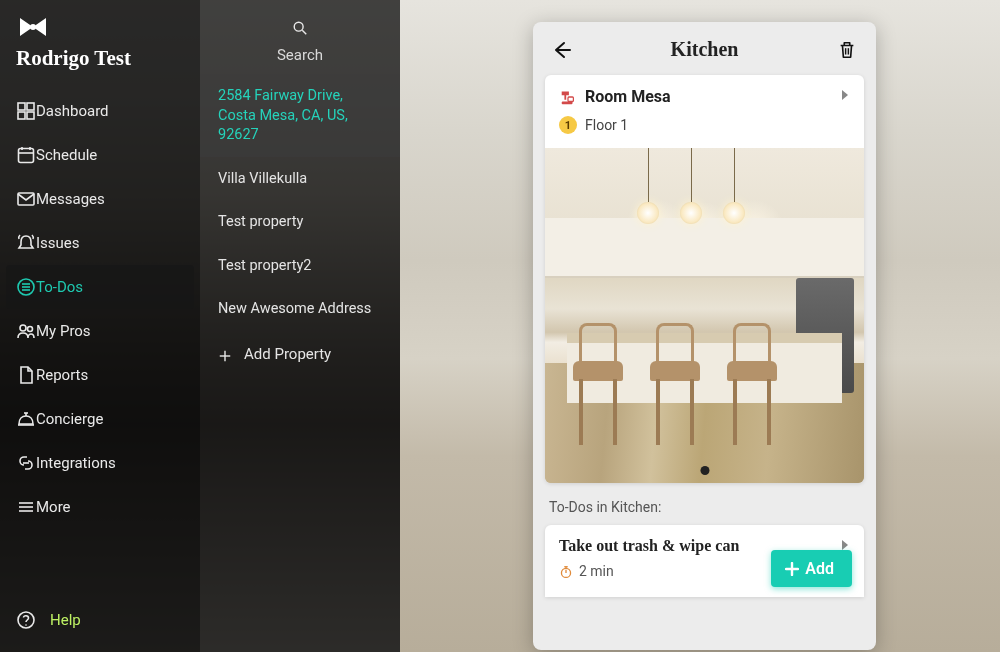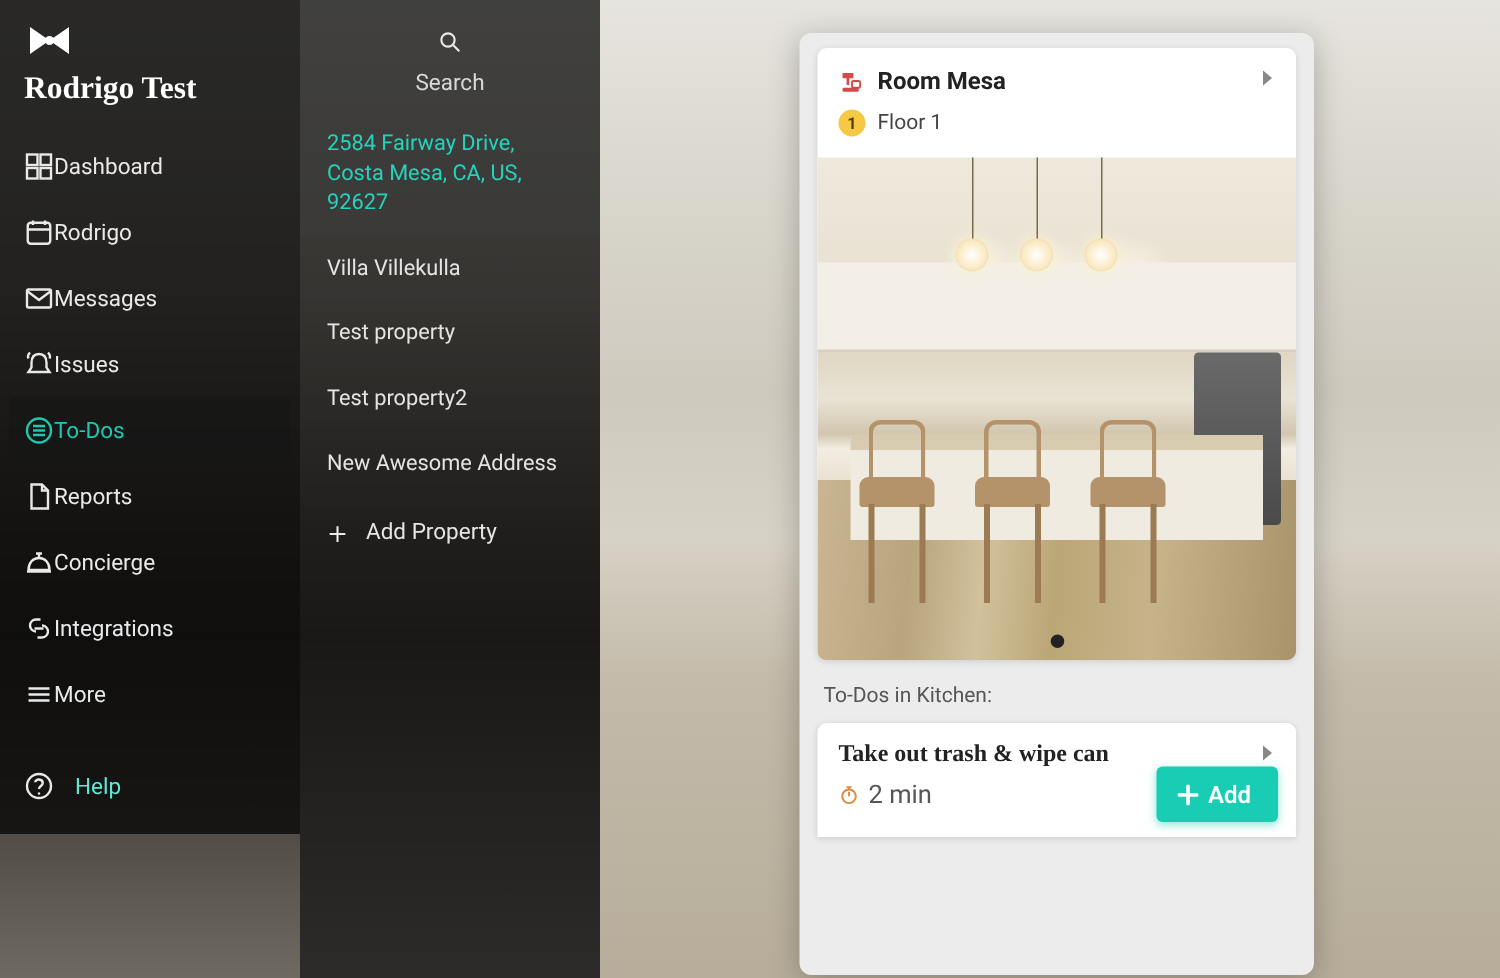--- a/index.html
+++ b/index.html
@@ -36,21 +36,21 @@
     background:#efe9dc; border-top: 4px solid #dcd4c1;
   }
   .bg .lamp {
     position:absolute; top:-10px; right:110px; width:70px; height:50px;
     background: #aba398; border-radius: 0 0 50% 50%;
     box-shadow: 0 5px 10px rgba(0,0,0,.2);
   }
 
   
   .sidebar {
-    position: absolute; left:0; top:0; width:200px; height:556px;
+    position: absolute; left:0; top:0; width:200px; height:652px;
     background: rgba(10,10,10,0.82);
     color:#fff;
     padding-top: 8px;
   }
   .logo {
     width: 34px; height: 26px; margin: 6px 0 4px 16px;
   }
   .brand {
     font-family: Georgia, "Times New Roman", serif;
     font-weight: 700; font-size: 21px;
@@ -68,21 +68,21 @@
   .nav-item.active {
     color:#1ec9b0;
     background: rgba(22,22,22,0.72);
     border-radius: 4px;
     margin: 0 6px;
     padding-left:10px;
   }
   .help-row {
     position:absolute; bottom:10px; left:0; right:0;
     display:flex; align-items:center; gap:14px;
-    padding: 12px 16px; font-size:15px; color:#5eead4; cursor:pointer;
+    padding: 12px 16px; font-size:15px; color:#bef264; cursor:pointer;
   }
 
   
   .panel2 {
     position:absolute; left:200px; top:0; width:200px; height:652px;
     background: rgba(20,20,20,0.72);
     color:#e9e9e9;
   }
   .search-row {
     display:flex; align-items:center; gap:10px;
@@ -205,22 +205,22 @@
     box-shadow: 0 1px 4px rgba(0,0,0,.12);
     padding: 12px 14px 18px 14px;
     position:relative;
   }
   .todo-title {
     font-family: Georgia, "Times New Roman", serif;
     font-weight:700; font-size:16px; color:#222;
   }
   .todo-card .caret{ position:absolute; right:14px; top:14px; color:#888;}
   .time-row{
-    display:flex; align-items:center; gap:6px; margin-top:8px;
-    font-size:17px; color:#555;
+    display:flex; align-items:flex-end; gap:6px; margin-top:8px;
+    font-size:14px; color:#555;
   }
   .add-btn{
     position:absolute; right:12px; bottom:10px;
     background:#18cdb3; color:#fff; border:none;
     border-radius:4px; padding: 9px 18px 9px 14px;
     font-size:16px; font-weight:600;
     display:flex; align-items:center; gap:6px; cursor:pointer;
     box-shadow: 0 2px 6px rgba(24,205,179,.5);
   }
 
@@ -259,21 +259,21 @@
     </div>
     <div class="nav-item">
       <span class="icon">
           <svg viewBox="0 0 20 20" width="20" height="20">
             <rect x="2.5" y="3.5" width="15" height="14" rx="2" class="stroke-w"></rect>
             <line x1="2.5" y1="8" x2="17.5" y2="8" class="stroke-w"></line>
             <line x1="6" y1="2" x2="6" y2="5" class="stroke-w"></line>
             <line x1="14" y1="2" x2="14" y2="5" class="stroke-w"></line>
           </svg>
         </span>
-      <span>Rodrigo</span>
+      <span>Schedule</span>
     </div>
     <div class="nav-item">
       <span class="icon">
           <svg viewBox="0 0 20 20" width="20" height="20">
             <rect x="2" y="4" width="16" height="12" rx="1" class="stroke-w"></rect>
             <path d="M2 5 L10 11 L18 5" class="stroke-w"></path>
           </svg>
         </span>
       <span>Messages</span>
     </div>
@@ -289,20 +289,30 @@
     <div class="nav-item active">
       <span class="icon">
           <svg viewBox="0 0 20 20" width="20" height="20">
             <circle cx="10" cy="10" r="8" fill="none" stroke="#1ec9b0" stroke-width="1.6"></circle>
             <line x1="6" y1="7" x2="14" y2="7" stroke="#1ec9b0" stroke-width="1.6"></line>
             <line x1="6" y1="10" x2="14" y2="10" stroke="#1ec9b0" stroke-width="1.6"></line>
             <line x1="6" y1="13" x2="14" y2="13" stroke="#1ec9b0" stroke-width="1.6"></line>
           </svg>
         </span>
       <span>To-Dos</span>
+    </div>
+    <div class="nav-item">
+      <span class="icon">
+          <svg viewBox="0 0 20 20" width="20" height="20">
+            <circle cx="7" cy="7" r="3" class="stroke-w"></circle>
+            <circle cx="14" cy="8" r="2.5" class="stroke-w"></circle>
+            <path d="M2 17 C2 13 5 12 7 12 C9 12 12 13 12 17 M12 17 C12 14 14 13 15 13 C17 13 18 14 18 17" class="stroke-w"></path>
+          </svg>
+        </span>
+      <span>My Pros</span>
     </div>
     <div class="nav-item">
       <span class="icon">
           <svg viewBox="0 0 20 20" width="20" height="20">
             <path d="M5 2 L12 2 L16 6 L16 18 L5 18 Z" class="stroke-w"></path>
             <path d="M12 2 L12 6 L16 6" class="stroke-w"></path>
           </svg>
         </span>
       <span>Reports</span>
     </div>
@@ -379,20 +389,35 @@
           <svg viewBox="0 0 16 16" width="14" height="14">
             <line x1="8" y1="2" x2="8" y2="14" class="stroke-w"></line>
             <line x1="2" y1="8" x2="14" y2="8" class="stroke-w"></line>
           </svg>
         </span>
       <span>Add Property</span>
     </div>
   </aside>
 
   <section class="detail">
+    <div class="detail-header">
+      <div class="icon-btn">
+        <svg viewBox="0 0 22 22" width="22" height="22">
+            <path d="M13 4 L5 11 L13 18 M5 11 L19 11" stroke="#111" stroke-width="2" fill="none" stroke-linecap="round" stroke-linejoin="round"></path>
+          </svg>
+      </div>
+      <div class="detail-title">Kitchen</div>
+      <div class="icon-btn">
+        <svg viewBox="0 0 22 22" width="20" height="20">
+            <path d="M4 6 L18 6 M8 6 L8 3 L14 3 L14 6 M6 6 L7 19 L15 19 L16 6" stroke="#111" stroke-width="1.8" fill="none" stroke-linejoin="round"></path>
+            <line x1="9.5" y1="9" x2="9.5" y2="16" stroke="#111" stroke-width="1.6"></line>
+            <line x1="12.5" y1="9" x2="12.5" y2="16" stroke="#111" stroke-width="1.6"></line>
+          </svg>
+      </div>
+    </div>
 
     <div class="card">
       <div class="room-info">
         <span>
             <svg viewBox="0 0 20 20" width="18" height="18">
               <path d="M3 4 L11 4 L11 8 L8 8 L8 13 L6 13 L6 8 L3 8 Z" fill="#d34a4a"></path>
               <rect x="3" y="15" width="12" height="3" rx="1" fill="#d34a4a"></rect>
               <rect x="10" y="10" width="6" height="5" rx="1" fill="none" stroke="#d34a4a" stroke-width="1.4"></rect>
             </svg>
           </span>

